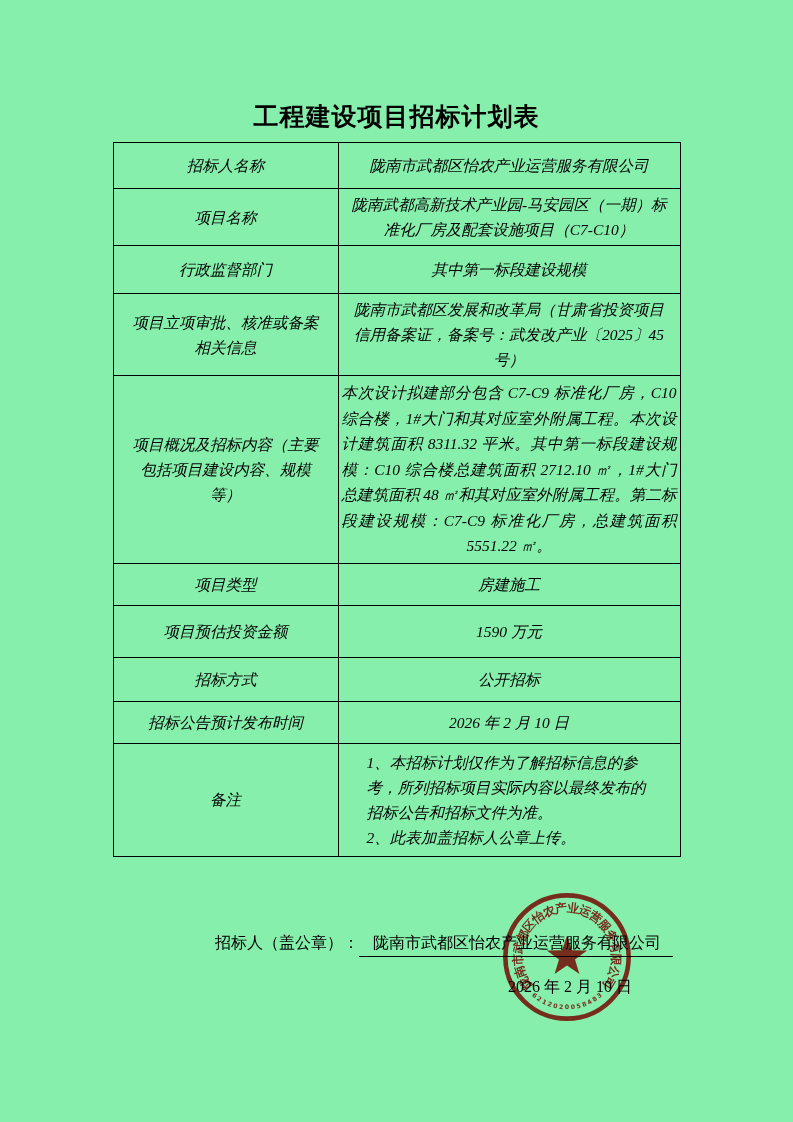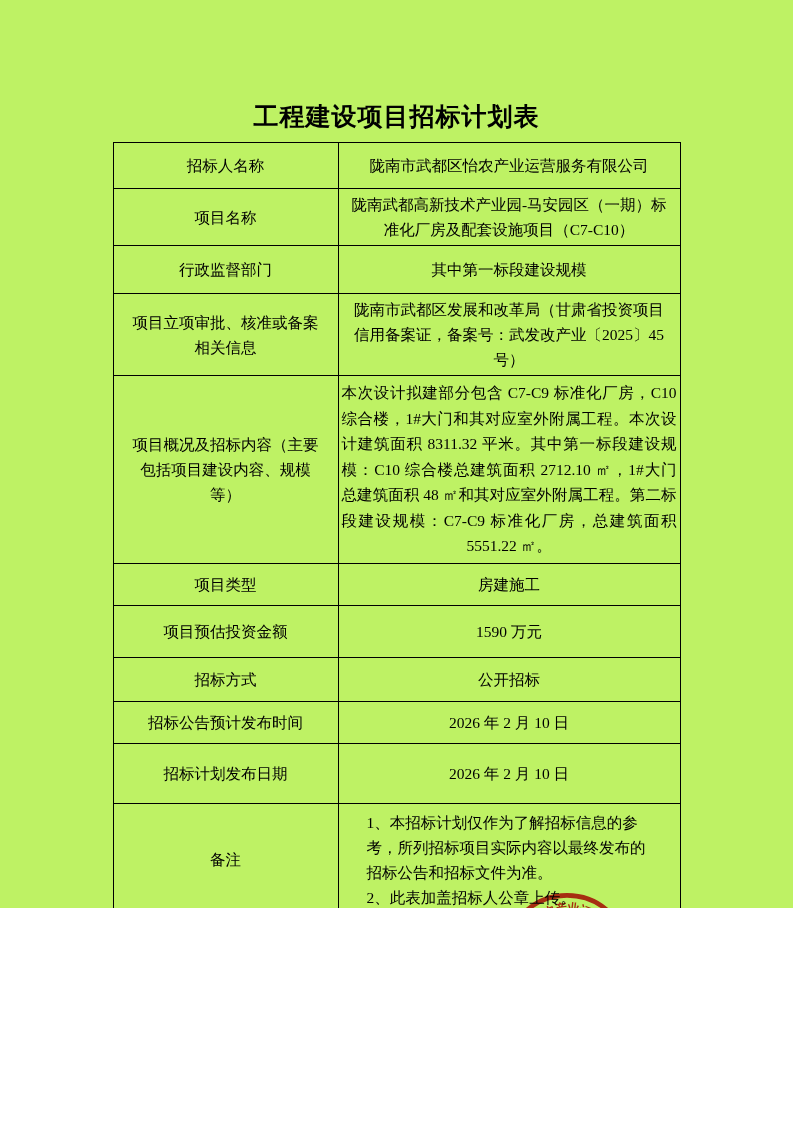--- a/index.html
+++ b/index.html
@@ -1,39 +1,40 @@
 <!DOCTYPE html>
 <html><head>
 <meta charset="utf-8">
 <style>
   html, body { margin: 0; padding: 0; background: #ffffff; }
   .page {
     position: relative;
     width: 793px;
-    height: 908px;
-    background: #bef264;
+    height: 1122px;
+    background: #86efac;
     overflow: hidden;
     font-family: "Liberation Serif", "DejaVu Serif", serif;
     color: #000;
   }
   .doc-title {
     padding-top: 100px;
     margin: 0 auto 10px auto;
     text-align: center;
     font-family: "Liberation Sans", "DejaVu Sans", sans-serif;
     font-weight: 700;
     font-size: 25px;
     line-height: 32px;
     letter-spacing: 1px;
   }
   table.plan {
     width: 568px;
     margin: 2px auto;
     border-collapse: collapse;
     table-layout: fixed;
+    font-style: italic;
   }
   table.plan td {
     border: 1.5px solid #000;
     font-size: 15.5px;
     line-height: 25px;
     vertical-align: middle;
     overflow: hidden;
   }
   td.label {
     width: 196px;
@@ -152,24 +153,20 @@
       <tr class="r7">
         <td class="label">项目预估投资金额</td>
         <td class="value">1590 万元</td>
       </tr>
       <tr class="r9">
         <td class="label">招标方式</td>
         <td class="value">公开招标</td>
       </tr>
       <tr class="r10">
         <td class="label">招标公告预计发布时间</td>
-        <td class="value">2026 年 2 月 10 日</td>
-      </tr>
-      <tr class="r11">
-        <td class="label">招标计划发布日期</td>
         <td class="value">2026 年 2 月 10 日</td>
       </tr>
       <tr class="r12">
         <td class="label">备注</td>
         <td class="value remark">1、本招标计划仅作为了解招标信息的参考，所列招标项目实际内容以最终发布的招标公告和招标文件为准。
 2、此表加盖招标人公章上传。</td>
       </tr>
     </tbody>
   </table>
 

